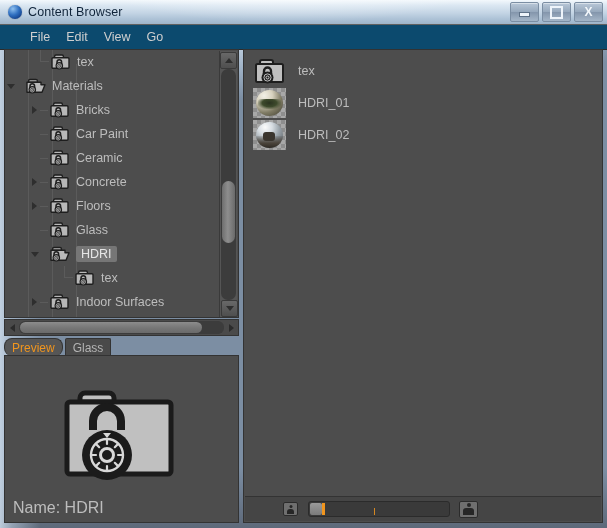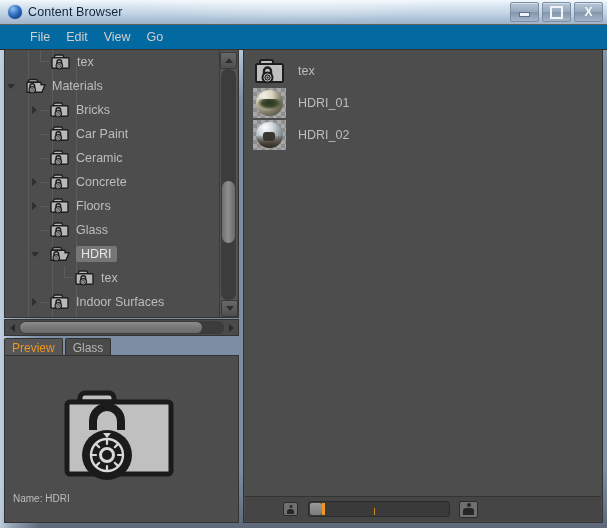--- a/index.html
+++ b/index.html
@@ -59,21 +59,21 @@
     color:#e9f0f6;font-size:11px;font-weight:bold;
     box-shadow:inset 0 1px 0 rgba(255,255,255,.45);
   }
   .tb-glyph-min{width:9px;height:3px;background:#eef4fa;border:1px solid #5e7187;margin-top:5px;}
   .tb-glyph-max{width:9px;height:9px;border:2px solid #eef4fa;}
   .tb-glyph-close{font-family:"Liberation Sans",sans-serif;font-size:12px;color:#f2f7fb;line-height:1;}
 
   
   .menubar{
     position:absolute;left:0;top:24px;width:607px;height:24px;
-    background:#0369a1;
+    background:#0c4a6e;
     border-top:1px solid #606060;border-bottom:1px solid #2b2b2b;
     display:flex;align-items:center;
   }
   .grip{
     width:13px;height:13px;margin-left:5px;margin-right:4px;
     background-image:
       radial-gradient(circle .6px at 1px 1px, #9a9a9a 96%, transparent 100%);
     background-size:3px 3px;
     opacity:.9;
   }
@@ -146,29 +146,29 @@
   .hs-thumb{position:absolute;left:1px;top:1px;height:11px;width:182px;border-radius:6px;
     background:linear-gradient(180deg,#8c8c8c,#767676 55%,#6a6a6a);}
 
   
   .tabs{position:absolute;left:0;top:288px;width:235px;height:19px;display:flex;align-items:flex-end;}
   .tab{
     height:18px;padding:0 7px;display:flex;align-items:center;font-size:12px;
     background:#4a4a4a;border:1px solid #333;border-bottom:none;margin-right:2px;color:#b4b4b4;
     border-radius:2px 2px 0 0;box-sizing:border-box;
   }
-  .tab.active{background:#565656;color:#f0951e;}
+  .tab.active{background:#565656;color:#f0951e;border-radius:8px;}
 
   .preview-box{
     position:absolute;left:0;top:306px;width:235px;height:168px;
     background:#4d4d4d;border:1px solid #333;box-sizing:border-box;
   }
   .preview-art{position:absolute;left:50%;top:22px;transform:translateX(-50%);}
   .preview-name{
-    position:absolute;left:8px;bottom:18px;font-size:10px;color:#bdbdbd;white-space:nowrap;
+    position:absolute;left:8px;bottom:5px;font-size:16px;color:#bdbdbd;white-space:nowrap;
   }
 
   
   .rightpane{
     position:absolute;left:243px;top:49px;width:360px;height:474px;
     background:#4d4d4d;border:1px solid #333;box-sizing:border-box;
   }
   .filelist{position:absolute;left:0;top:0;right:0;top:0;height:440px;padding-top:5px;}
   .frow{height:32px;display:flex;align-items:center;padding-left:9px;}
   .fthumb{width:33px;height:30px;flex:0 0 auto;margin-right:12px;position:relative;}

